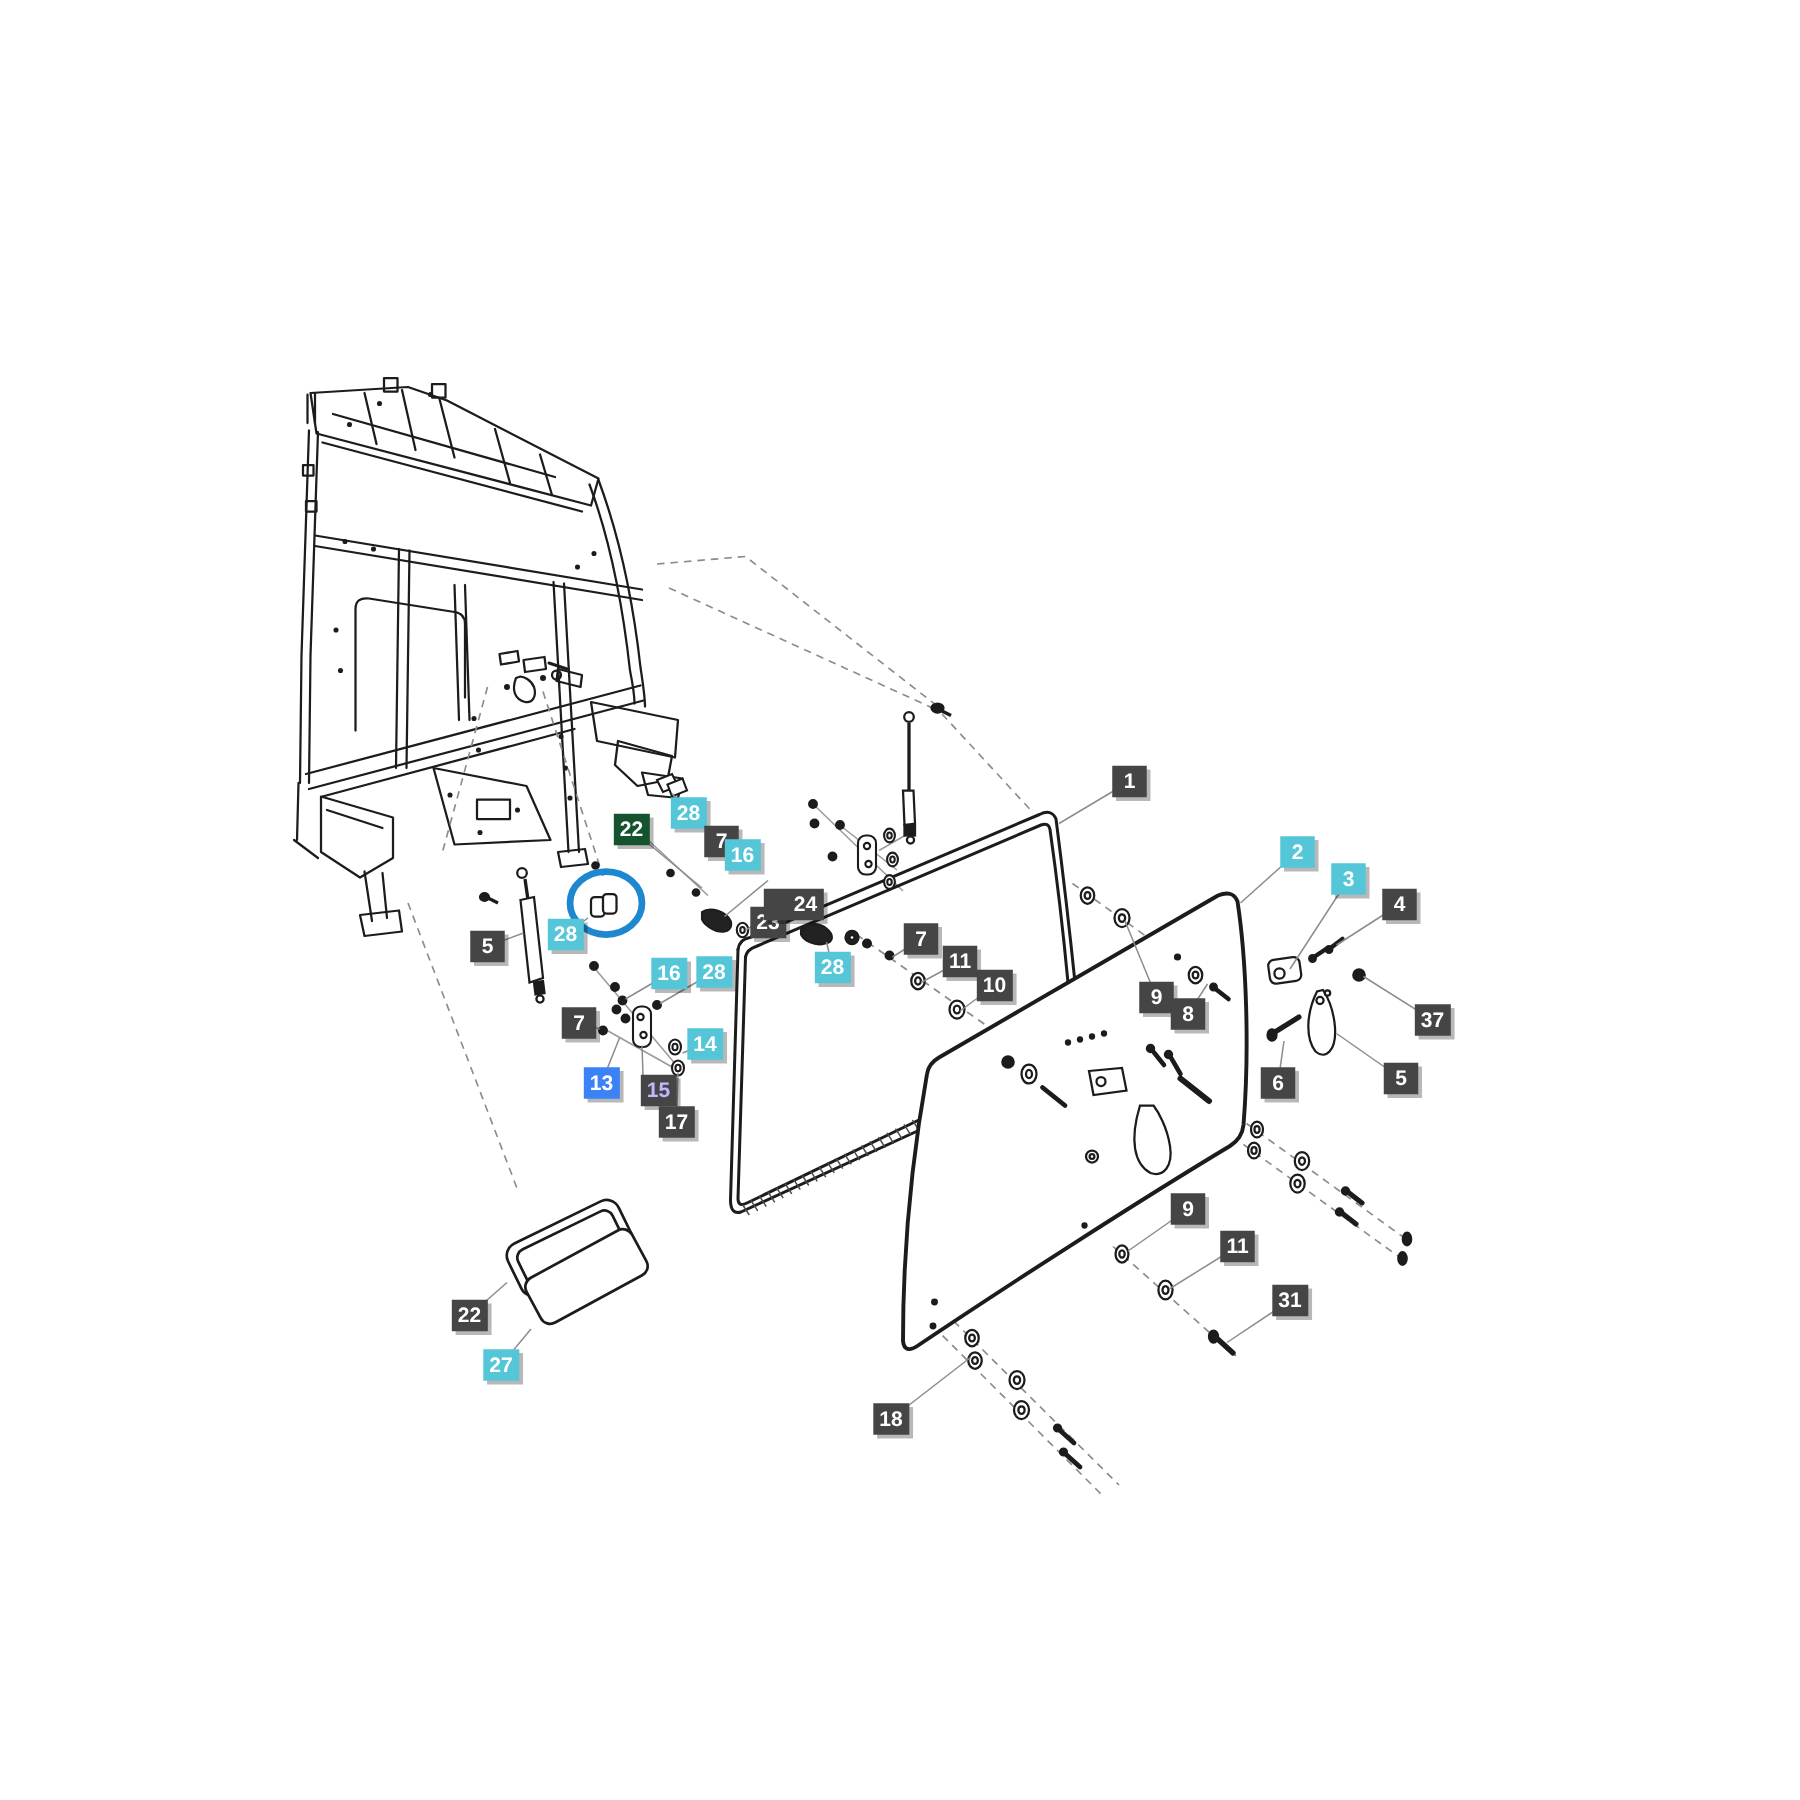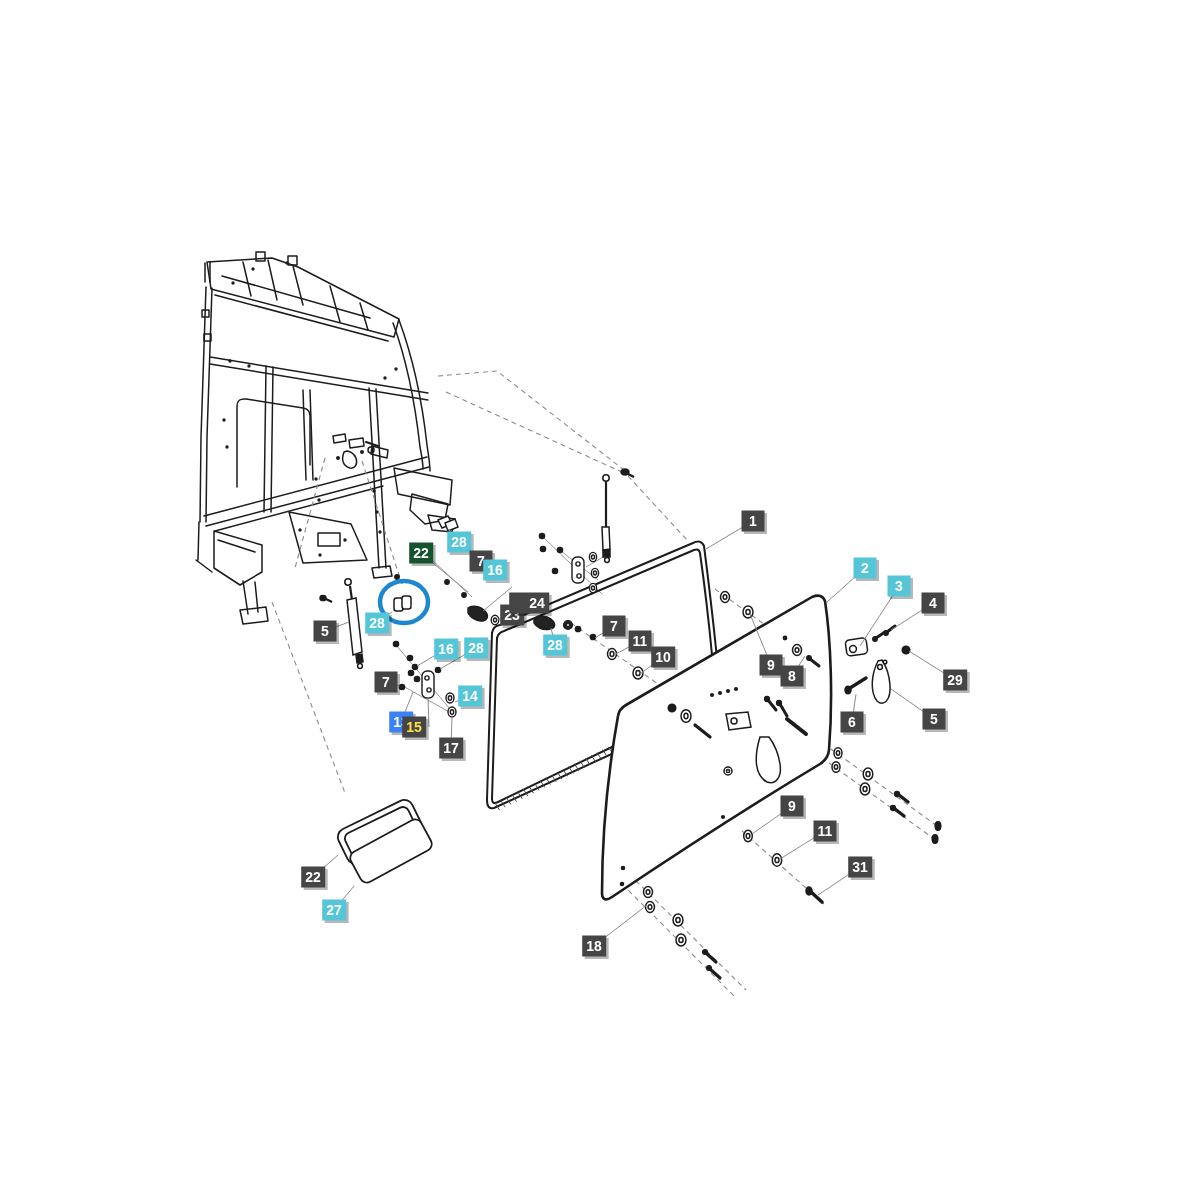--- a/index.html
+++ b/index.html
@@ -379,32 +379,32 @@
       <div class="callout default" style="left: 481px; top: 561px; background: rgb(69, 69, 69); color: rgb(255, 255, 255);">7</div>
       <div class="callout highlight" style="left: 495px; top: 570px; background: rgb(84, 198, 215); color: rgb(255, 255, 255);">16</div>
       <div class="callout default" style="left: 512px; top: 587px; background: rgb(69, 69, 69); color: rgb(255, 255, 255); margin-top: 28px;">23</div>
       <div class="callout default" style="left: 529px; top: 603px; background: rgb(69, 69, 69); color: rgb(255, 255, 255); padding-left: 20px;">24</div>
       <div class="callout default" style="left: 325px; top: 631px; background: rgb(69, 69, 69); color: rgb(255, 255, 255);">5</div>
       <div class="callout highlight" style="left: 377px; top: 623px; background: rgb(84, 198, 215); color: rgb(255, 255, 255);">28</div>
       <div class="callout highlight" style="left: 446px; top: 649px; background: rgb(84, 198, 215); color: rgb(255, 255, 255);">16</div>
       <div class="callout highlight" style="left: 476px; top: 648px; background: rgb(84, 198, 215); color: rgb(255, 255, 255);">28</div>
       <div class="callout default" style="left: 386px; top: 682px; background: rgb(69, 69, 69); color: rgb(255, 255, 255);">7</div>
       <div class="callout default" style="left: 401px; top: 722px; background: #3b82f6; color: rgb(255, 255, 255);">13</div>
-      <div class="callout default" style="left: 414px; top: 727px; background: rgb(69, 69, 69); color: #fde047;">15</div>
+      <div class="callout default" style="left: 439px; top: 727px; background: rgb(69, 69, 69); color: #c4b5fd;">15</div>
       <div class="callout default" style="left: 451px; top: 748px; background: rgb(69, 69, 69); color: rgb(255, 255, 255);">17</div>
       <div class="callout highlight" style="left: 470px; top: 696px; background: rgb(84, 198, 215); color: rgb(255, 255, 255);">14</div>
       <div class="callout highlight" style="left: 555px; top: 645px; background: rgb(84, 198, 215); color: rgb(255, 255, 255);">28</div>
       <div class="callout default" style="left: 614px; top: 626px; background: rgb(69, 69, 69); color: rgb(255, 255, 255);">7</div>
       <div class="callout default" style="left: 640px; top: 641px; background: rgb(69, 69, 69); color: rgb(255, 255, 255);">11</div>
       <div class="callout default" style="left: 663px; top: 657px; background: rgb(69, 69, 69); color: rgb(255, 255, 255);">10</div>
       <div class="callout default" style="left: 753px; top: 521px; background: rgb(69, 69, 69); color: rgb(255, 255, 255);">1</div>
       <div class="callout highlight" style="left: 865px; top: 568px; background: rgb(84, 198, 215); color: rgb(255, 255, 255);">2</div>
       <div class="callout highlight" style="left: 899px; top: 586px; background: rgb(84, 198, 215); color: rgb(255, 255, 255);">3</div>
       <div class="callout default" style="left: 933px; top: 603px; background: rgb(69, 69, 69); color: rgb(255, 255, 255);">4</div>
-      <div class="callout default" style="left: 955px; top: 680px; background: rgb(69, 69, 69); color: rgb(255, 255, 255);">29</div>
+      <div class="callout default" style="left: 955px; top: 680px; background: rgb(69, 69, 69); color: rgb(255, 255, 255);">37</div>
       <div class="callout default" style="left: 934px; top: 719px; background: rgb(69, 69, 69); color: rgb(255, 255, 255);">5</div>
       <div class="callout default" style="left: 852px; top: 722px; background: rgb(69, 69, 69); color: rgb(255, 255, 255);">6</div>
       <div class="callout default" style="left: 771px; top: 665px; background: rgb(69, 69, 69); color: rgb(255, 255, 255);">9</div>
       <div class="callout default" style="left: 792px; top: 676px; background: rgb(69, 69, 69); color: rgb(255, 255, 255);">8</div>
       <div class="callout default" style="left: 792px; top: 806px; background: rgb(69, 69, 69); color: rgb(255, 255, 255);">9</div>
       <div class="callout default" style="left: 825px; top: 831px; background: rgb(69, 69, 69); color: rgb(255, 255, 255);">11</div>
       <div class="callout default" style="left: 860px; top: 867px; background: rgb(69, 69, 69); color: rgb(255, 255, 255);">31</div>
       <div class="callout default" style="left: 594px; top: 946px; background: rgb(69, 69, 69); color: rgb(255, 255, 255);">18</div>
       <div class="callout default" style="left: 313px; top: 877px; background: rgb(69, 69, 69); color: rgb(255, 255, 255);">22</div>
       <div class="callout highlight" style="left: 334px; top: 910px; background: rgb(84, 198, 215); color: rgb(255, 255, 255);">27</div>

